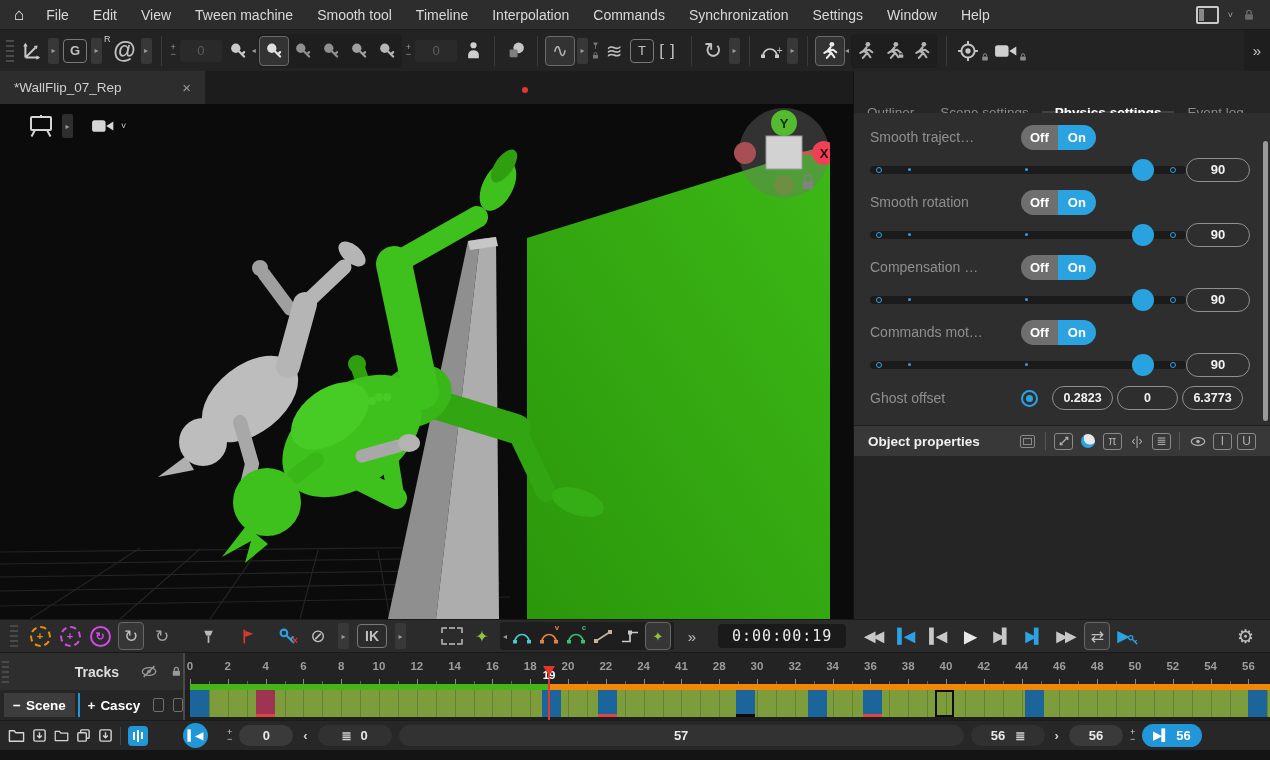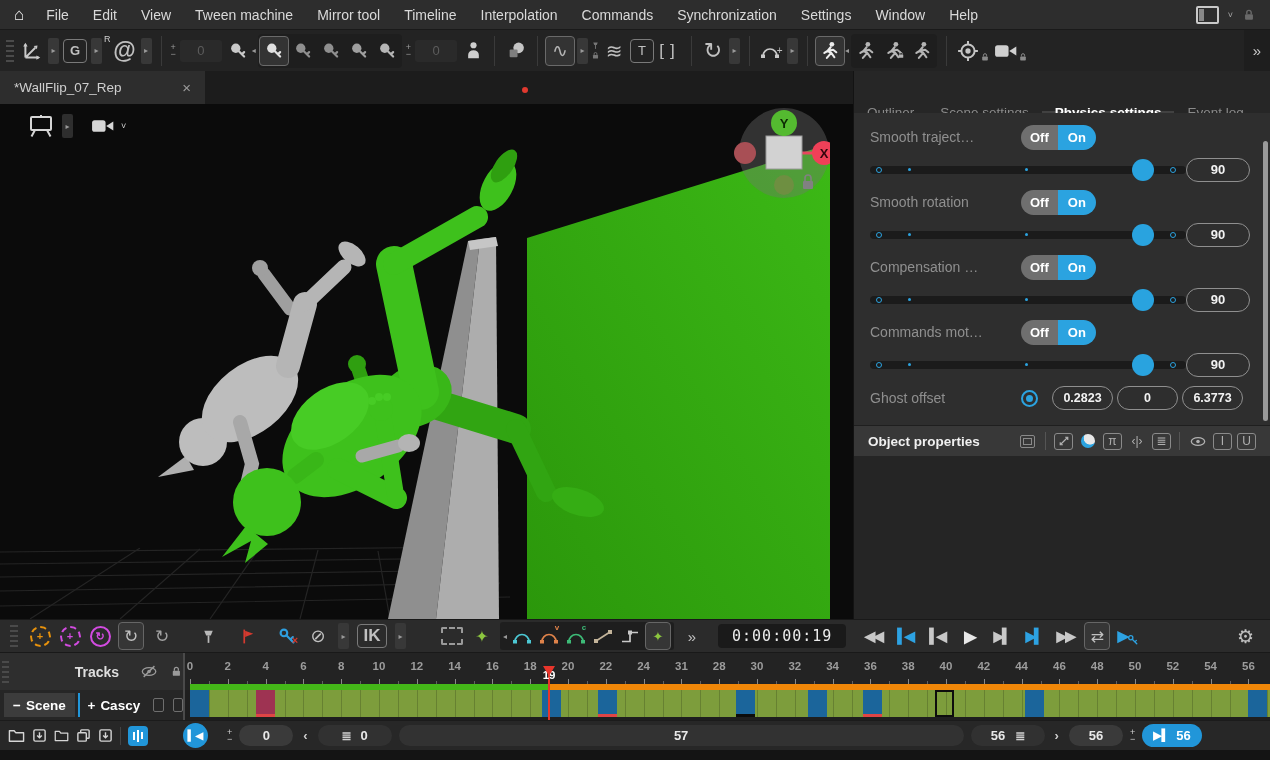--- a/index.html
+++ b/index.html
@@ -229,21 +229,21 @@
 
 <div class="app">
 
   <div class="menubar">
     <span class="home">⌂</span>
     <div id="menu-items" style="display:flex">
         <span class="mitem">File</span>
         <span class="mitem">Edit</span>
         <span class="mitem">View</span>
         <span class="mitem">Tween machine</span>
-        <span class="mitem">Mirror tool</span>
+        <span class="mitem">Smooth tool</span>
         <span class="mitem">Timeline</span>
         <span class="mitem">Interpolation</span>
         <span class="mitem">Commands</span>
         <span class="mitem">Synchronization</span>
         <span class="mitem">Settings</span>
         <span class="mitem">Window</span>
         <span class="mitem">Help</span>
       </div>
     <div class="menubar-right">
       <span class="layout-ic"></span>
@@ -667,21 +667,21 @@
       <svg class="ic" width="19" height="19" style="color:#2e9fe0">
           <use href="#sym-key"></use>
         </svg>
       <span style="color:#d43a2f;font-size:11px;font-weight:bold;margin:8px 0 0 -5px">×</span>
     </span>
     <span class="pb-ic">
         <span style="font-size:18px">⊘</span>
       </span>
     <span class="dd">▸</span>
     <span class="pb-ic">
-        <span class="gbox" style="width:28px;font-size:17px">IK</span>
+        <span class="gbox" style="width:28px;font-size:14px">IK</span>
       </span>
     <span class="dd">▸</span>
     <span class="pb-ic" style="margin-left:26px">
         <span class="selrect"></span>
       </span>
     <span class="pb-ic">
         <span style="color:#8cc63f;font-size:16px">✦</span>
       </span>
     <div class="curvegrp">
       <span style="font-size:8px;color:#999">◂</span>
@@ -813,21 +813,21 @@
           <span class="tick-label" style="left: 118.4px;">6</span>
           <span class="tick-label" style="left: 156.2px;">8</span>
           <span class="tick-label" style="left: 194px;">10</span>
           <span class="tick-label" style="left: 231.8px;">12</span>
           <span class="tick-label" style="left: 269.6px;">14</span>
           <span class="tick-label" style="left: 307.4px;">16</span>
           <span class="tick-label" style="left: 345.2px; text-align: right;">18</span>
           <span class="tick-label" style="left: 383px;">20</span>
           <span class="tick-label" style="left: 420.8px;">22</span>
           <span class="tick-label" style="left: 458.6px;">24</span>
-          <span class="tick-label" style="left: 496.4px;">31</span>
+          <span class="tick-label" style="left: 496.4px;">41</span>
           <span class="tick-label" style="left: 534.2px;">28</span>
           <span class="tick-label" style="left: 572px;">30</span>
           <span class="tick-label" style="left: 609.8px;">32</span>
           <span class="tick-label" style="left: 647.6px;">34</span>
           <span class="tick-label" style="left: 685.4px;">36</span>
           <span class="tick-label" style="left: 723.2px;">38</span>
           <span class="tick-label" style="left: 761px;">40</span>
           <span class="tick-label" style="left: 798.8px;">42</span>
           <span class="tick-label" style="left: 836.6px;">44</span>
           <span class="tick-label" style="left: 874.4px;">46</span>

